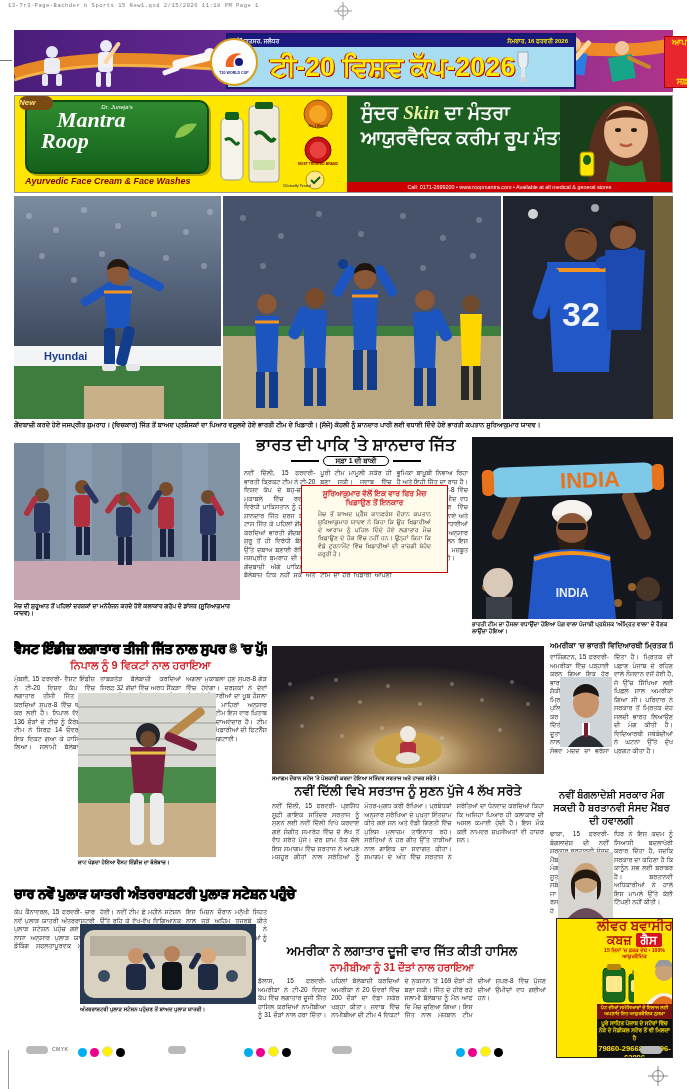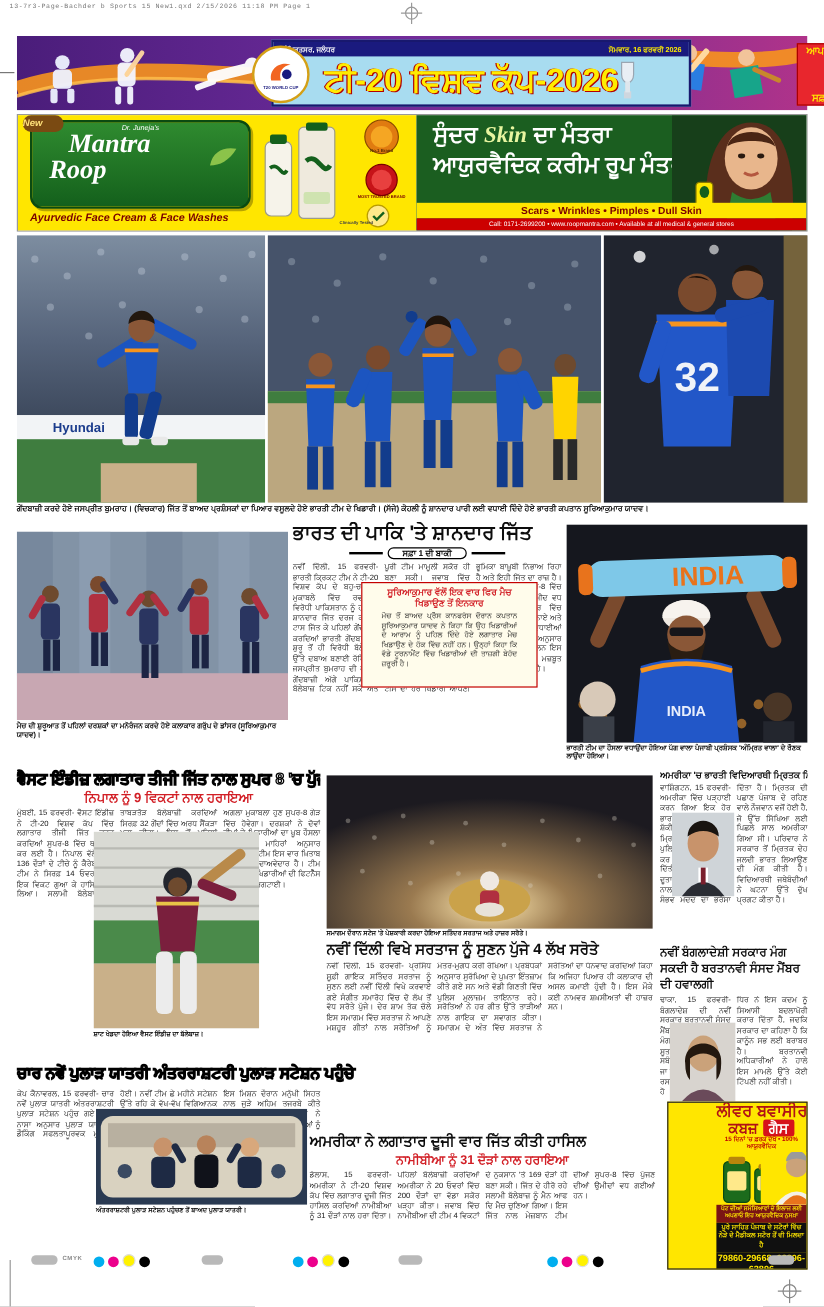--- a/index.html
+++ b/index.html
@@ -5,21 +5,21 @@
   html,body{margin:0;padding:0;background:#9a9a9a;}
   .page{position:relative;width:687px;height:1089px;margin:0 auto;background:#ffffff;
         font-family:"Liberation Sans","DejaVu Sans",sans-serif;overflow:hidden;}
   .abs{position:absolute;}
   .slug{font-family:"Liberation Mono","DejaVu Sans Mono",monospace;font-size:5.5px;color:#777;letter-spacing:.5px;}
   .bodytext{font-size:6.4px;line-height:1.33;text-align:justify;color:#141414;overflow:hidden;}
   .cols2{column-count:2;column-gap:5px;}
   .cols3{column-count:3;column-gap:5px;}
   .cols4{column-count:4;column-gap:5px;}
   .caption{font-weight:bold;color:#000;line-height:1.15;}
-  .hl{font-weight:bold;color:#0d0d0d;white-space:nowrap;overflow:hidden;}
+  .hl{font-weight:bold;color:#0d0d0d;text-align:center;white-space:nowrap;overflow:hidden;}
   .hl-outline{font-weight:900;color:#fff;-webkit-text-stroke:1.1px #000;text-align:center;white-space:nowrap;overflow:hidden;}
   .subhead-red{font-weight:bold;color:#d21f26;text-align:center;white-space:nowrap;overflow:hidden;}
   .kickerwrap{display:flex;align-items:center;justify-content:center;gap:4px;}
   .kickerline{flex:0 0 28px;height:0;border-top:2px solid #000;}
   .kicker{display:inline-block;border:1.3px solid #000;border-radius:12px;padding:0 12px;font-size:7px;font-weight:bold;color:#000;white-space:nowrap;}
   .insetbox{background:#fffceb;border:1.7px solid #c40000;padding:3px 16px;box-sizing:border-box;}
   .inset-hl{color:#d21f26;font-weight:bold;font-size:7.6px;text-align:center;line-height:1.25;}
   .photo{display:block;}
   .banner-title{font-weight:900;color:#ffec00;text-shadow:1px 1px 0 #b30000,-1px 0 0 #b30000;white-space:nowrap;}
   .redcorner{background:#e8262d;color:#ffe600;font-weight:bold;font-size:8.5px;text-align:center;line-height:1.3;
@@ -177,21 +177,20 @@
         <path d="M30,96 C22,40 40,6 66,6 C94,6 104,40 100,96 z" fill="#5a2e1c"></path>
         <ellipse cx="66" cy="36" rx="22" ry="26" fill="#e8b68c"></ellipse>
         <path d="M46,26 C50,10 82,10 86,26 C80,20 54,20 46,26 z" fill="#4a2514"></path>
         <ellipse cx="58" cy="34" rx="3" ry="2" fill="#2a1a10"></ellipse>
         <ellipse cx="74" cy="34" rx="3" ry="2" fill="#2a1a10"></ellipse>
         <path d="M60,48 q6,4 12,0" stroke="#b4573f" stroke-width="2.4" fill="none"></path>
         <path d="M50,64 q16,12 32,0 l6,32 h-44 z" fill="#2e7d32"></path>
         <rect x="20" y="56" width="14" height="24" rx="3" fill="#ffe600" stroke="#8a7a00"></rect>
         <ellipse cx="27" cy="64" rx="4" ry="5" fill="#14601c"></ellipse>
       </svg>
-      <div class="abs benefit-strip" style="left:0;bottom:10px;width:325px;height:13px;">Scars  •  Wrinkles  •  Pimples  •  Dull Skin</div>
       <div class="abs contact-strip" style="left:0;bottom:0;width:325px;height:10px;">Call: 0171-2699200  •  www.roopmantra.com  •  Available at all medical &amp; general stores</div>
     </div>
   </div>
 
   <svg class="abs photo" style="left:14px;top:196px;" width="207" height="223">
     <defs>
         <linearGradient id="crowd1" x1="0" y1="0" x2="0" y2="1">
       <stop offset="0" stop-color="#7d8da0"></stop>
           <stop offset=".6" stop-color="#55637a"></stop>
           <stop offset="1" stop-color="#3e4a5e"></stop>

